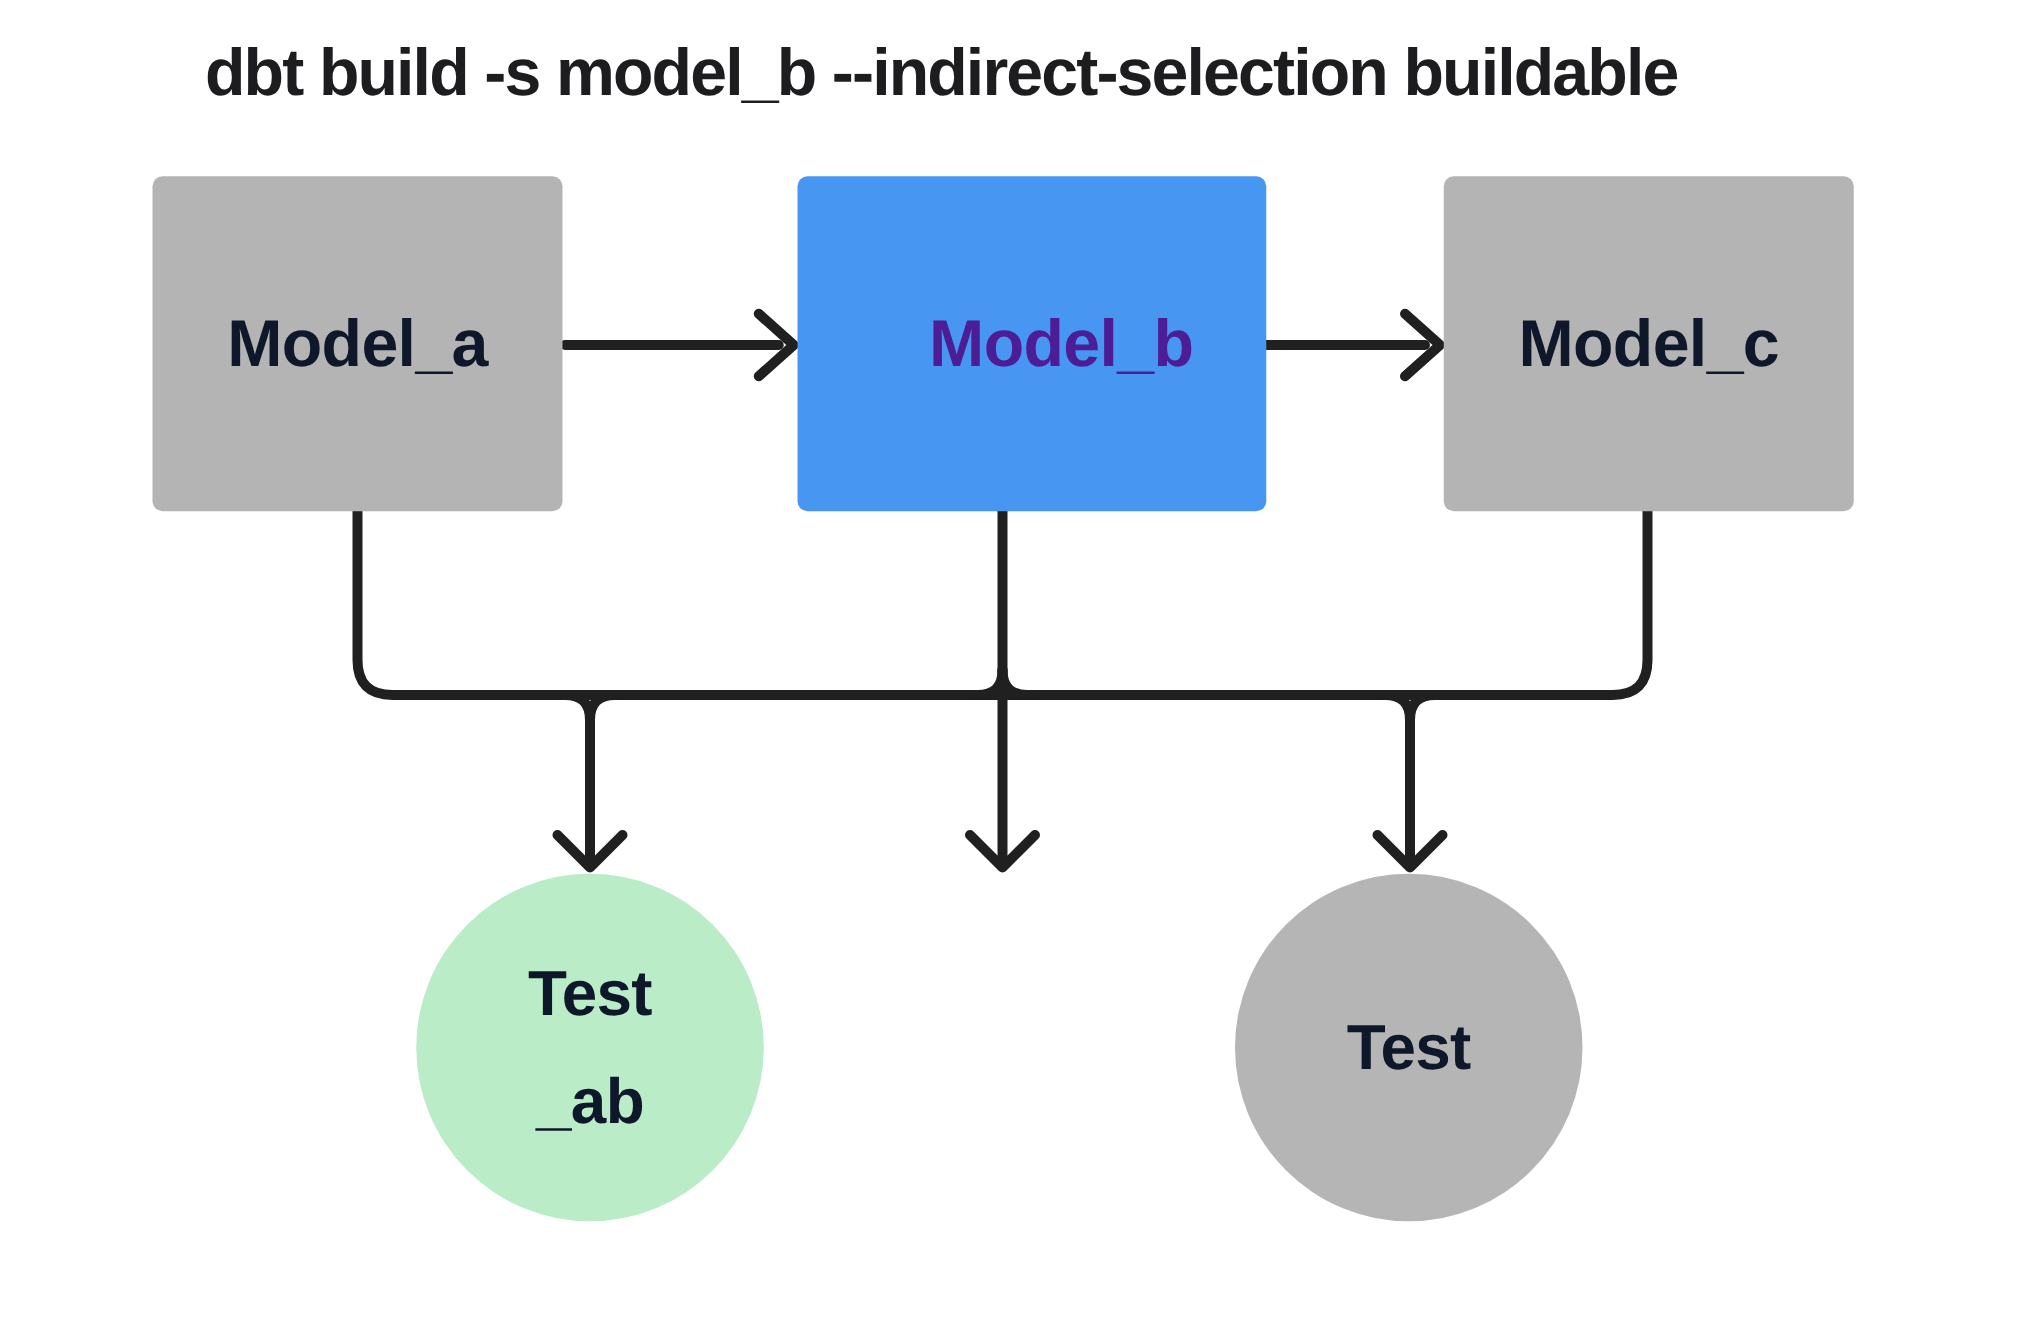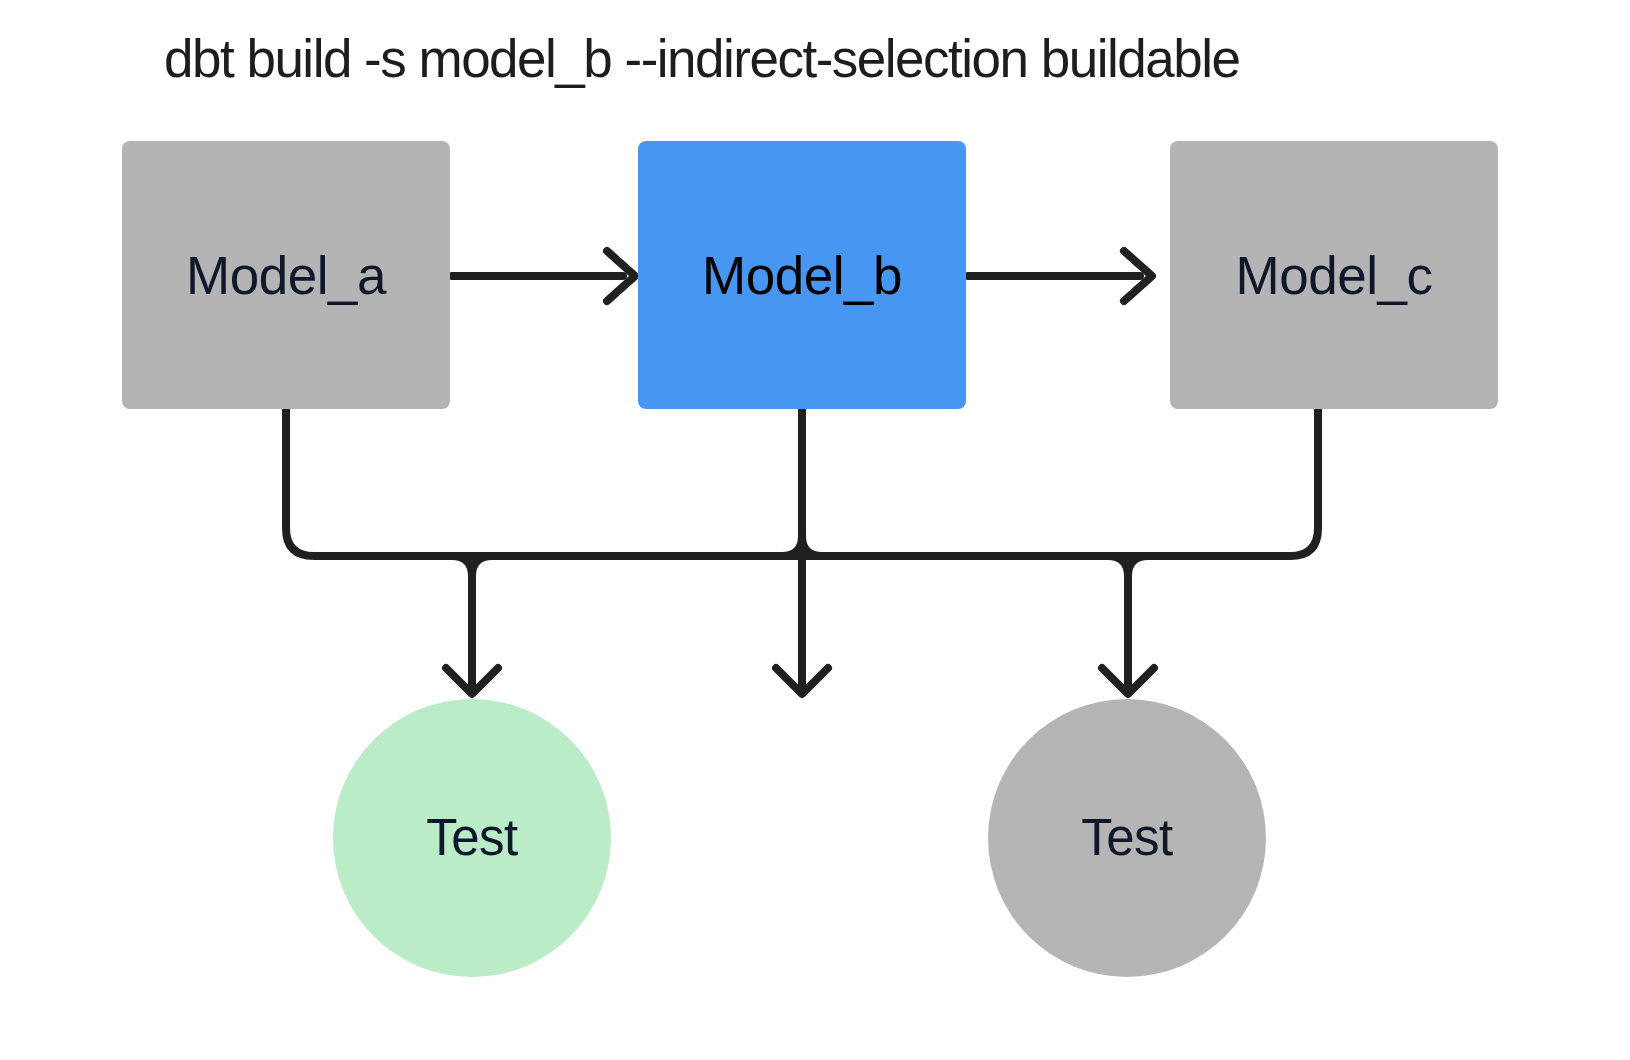--- a/index.html
+++ b/index.html
@@ -7,20 +7,21 @@
     padding: 0;
     background: #ffffff;
     font-family: "Liberation Sans", sans-serif;
   }
   .canvas {
     position: relative;
     width: 1630px;
     height: 1060px;
     background: #ffffff;
     overflow: hidden;
+    font-weight: bold;
   }
   .title {
     position: absolute;
     left: 164px;
     top: 30px;
     font-size: 53px;
     line-height: 58px;
     letter-spacing: -1.5px;
     color: #1d1d1f;
     white-space: nowrap;
@@ -45,36 +46,37 @@
   }
   .model-box {
     width: 328px;
     height: 268px;
     top: 141px;
     border-radius: 8px;
     background: #b4b4b4;
   }
   .model-box.selected {
     background: #4696f2;
-    color: #000000;
+    color: #4c1d95;
+    padding-left: 47px;
   }
   .test-circle {
     width: 278px;
     height: 278px;
     top: 699px;
     border-radius: 50%;
     font-size: 51px;
   }
   .test-circle .node-line {
     line-height: 86px;
   }
   .node-line:empty { display: none; }
   #model-a { left: 122px; }
   #model-b { left: 638px; }
-  #model-c { left: 1155px; margin-left: 15px; }
+  #model-c { left: 1155px; }
   #test-ab { left: 333px; background: #b9ecc7; }
   #test-b  { left: 663px; background: #f8e6a3; }
   #test-bc { left: 988px; background: #b5b5b5; }
 </style>
 </head>
 <body>
 
 <div class="canvas">
 
   <div class="title">dbt build -s model_b --indirect-selection buildable</div>
@@ -110,20 +112,21 @@
   <div class="node model-box selected" id="model-b">
     <div class="node-line">Model_b</div>
   </div>
 
   <div class="node model-box" id="model-c">
     <div class="node-line">Model_c</div>
   </div>
 
   <div class="node test-circle" id="test-ab">
     <div class="node-line">Test</div>
+    <div class="node-line">_ab</div>
   </div>
 
 
   <div class="node test-circle" id="test-bc">
     <div class="node-line">Test</div>
   </div>
 
 </div>
 
 </body></html>

